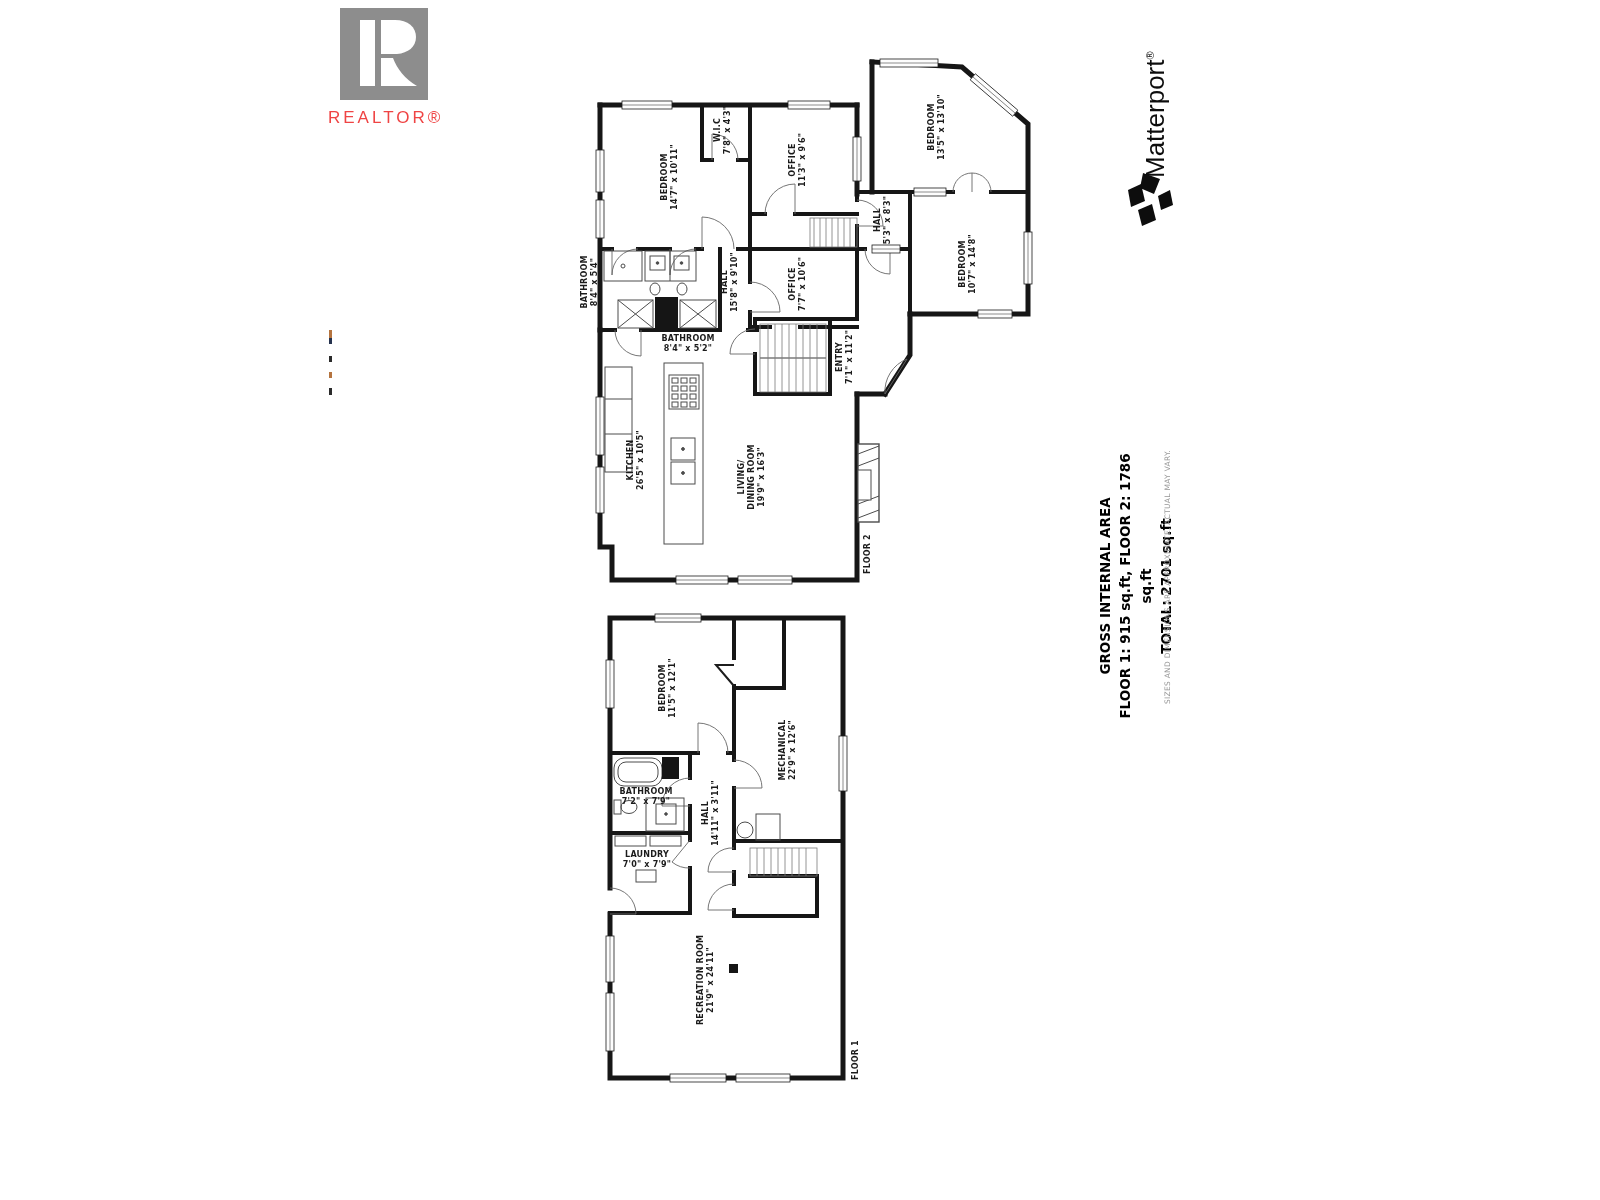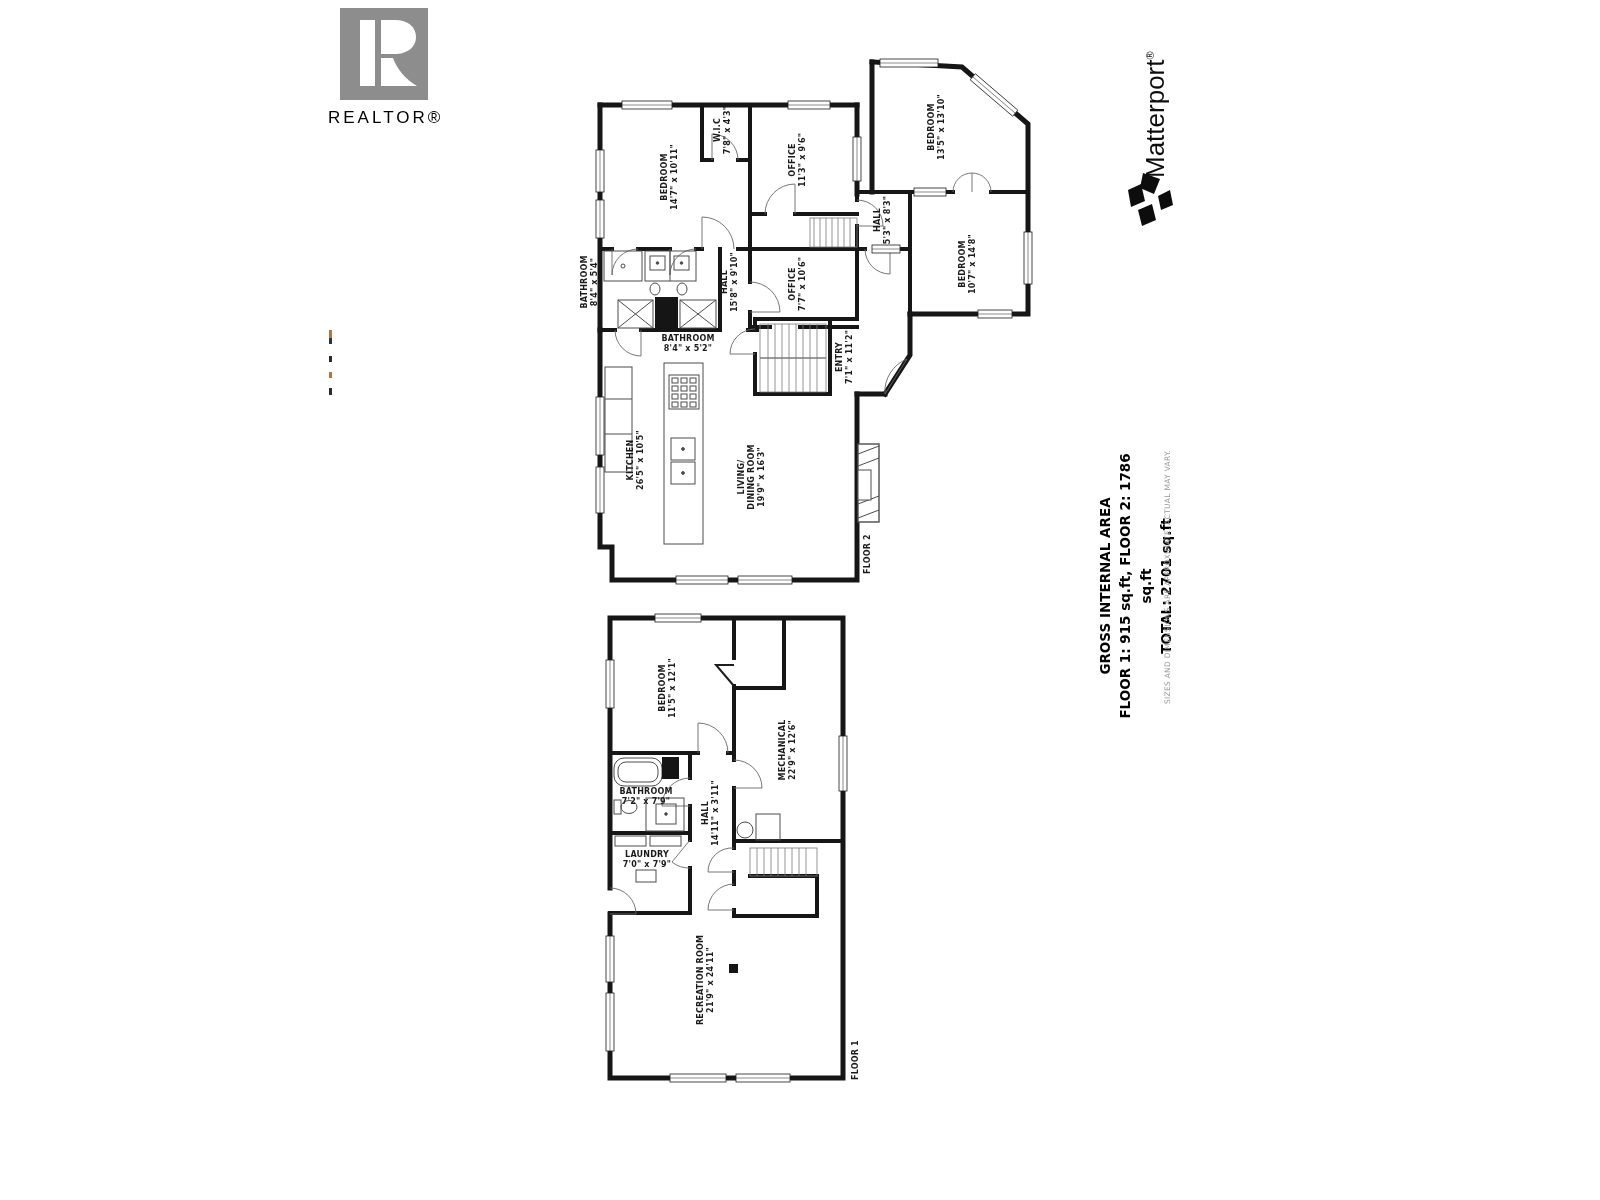--- a/index.html
+++ b/index.html
@@ -2,21 +2,21 @@
 <html><head>
 <meta charset="utf-8">
 <style>
   html,body{margin:0;padding:0;background:#e9e9e9;}
   #page{position:relative;width:1600px;height:1200px;background:#ffffff;overflow:hidden;
         font-family:"DejaVu Sans", sans-serif;}
 
   
   #realtor{position:absolute;left:328px;top:8px;width:112px;text-align:center;}
   #realtor .caption{margin-top:4px;font-family:"Liberation Sans",sans-serif;
-        font-size:17px;letter-spacing:3px;color:#000000;}
+        font-size:17px;letter-spacing:3px;color:#ef4444;}
 
   
   #matterport-word{position:absolute;left:1070px;top:81px;width:160px;height:34px;
         transform:rotate(-90deg);transform-origin:center;
         font-family:"Liberation Sans",sans-serif;font-size:26px;font-weight:500;
         color:#0d0d0d;line-height:34px;text-align:left;}
   #matterport-word sup{font-size:11px;vertical-align:super;}
   #matterport-icon{position:absolute;left:1124px;top:170px;}
 
   

